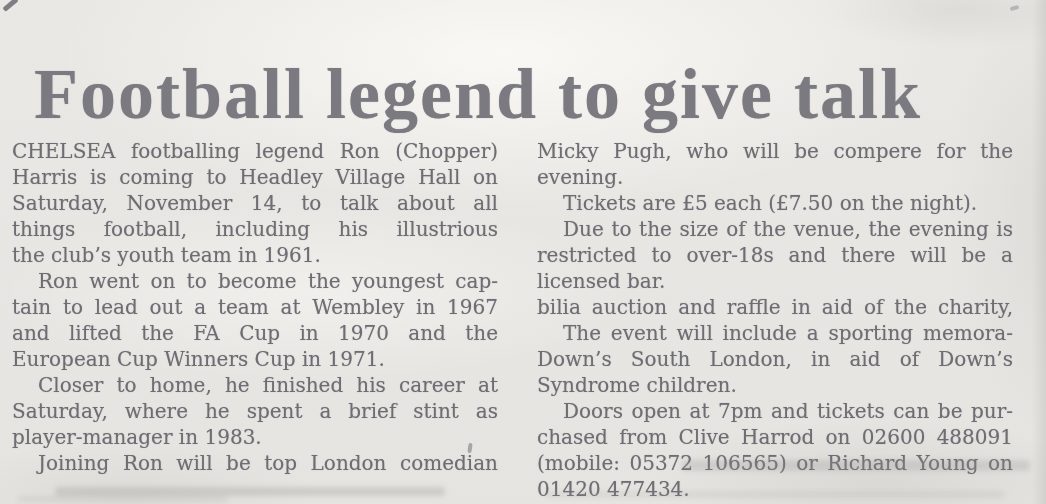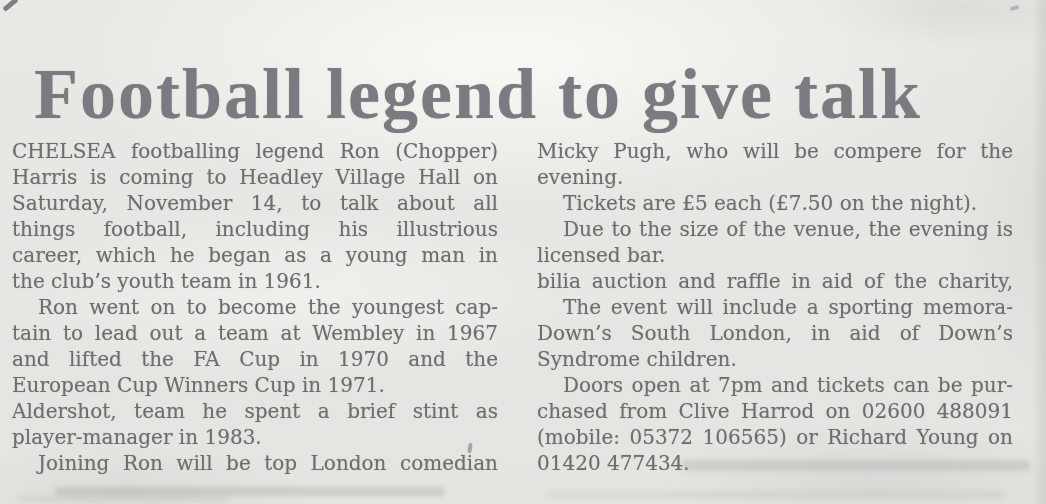--- a/index.html
+++ b/index.html
@@ -69,35 +69,36 @@
 
 <div class="clipping"></div>
 
 <h1 class="headline">Football legend to give talk</h1>
 
 <div class="col col-left">
     <div class="line">CHELSEA footballing legend Ron (Chopper)</div>
     <div class="line">Harris is coming to Headley Village Hall on</div>
     <div class="line">Saturday, November 14, to talk about all</div>
     <div class="line">things football, including his illustrious</div>
-    <div class="line">career, which he began as a young man in</div>
     <div class="line para-end">the club’s youth team in 1961.</div>
     <div class="line para-start">Ron went on to become the youngest cap-</div>
     <div class="line">tain to lead out a team at Wembley in 1967</div>
     <div class="line">and lifted the FA Cup in 1970 and the</div>
     <div class="line para-end">European Cup Winners Cup in 1971.</div>
-    <div class="line">Aldershot, team he spent a brief stint as</div>
+    <div class="line para-start">Closer to home, he finished his career at</div>
+    <div class="line">Saturday, where he spent a brief stint as</div>
     <div class="line para-end">player-manager in 1983.</div>
     <div class="line para-start">Joining Ron will be top London comedian</div>
   </div>
 <div class="col col-right">
     <div class="line">Micky Pugh, who will be compere for the</div>
     <div class="line para-end">evening.</div>
     <div class="line para-start para-end">Tickets are £5 each (£7.50 on the night).</div>
     <div class="line para-start">Due to the size of the venue, the evening is</div>
+    <div class="line">restricted to over-18s and there will be a</div>
     <div class="line para-end">licensed bar.</div>
     <div class="line">bilia auction and raffle in aid of the charity,</div>
     <div class="line para-start">The event will include a sporting memora-</div>
     <div class="line">Down’s South London, in aid of Down’s</div>
     <div class="line para-end">Syndrome children.</div>
     <div class="line para-start">Doors open at 7pm and tickets can be pur-</div>
     <div class="line">chased from Clive Harrod on 02600 488091</div>
     <div class="line">(mobile: 05372 106565) or Richard Young on</div>
     <div class="line para-end">01420 477434.</div>
   </div>

